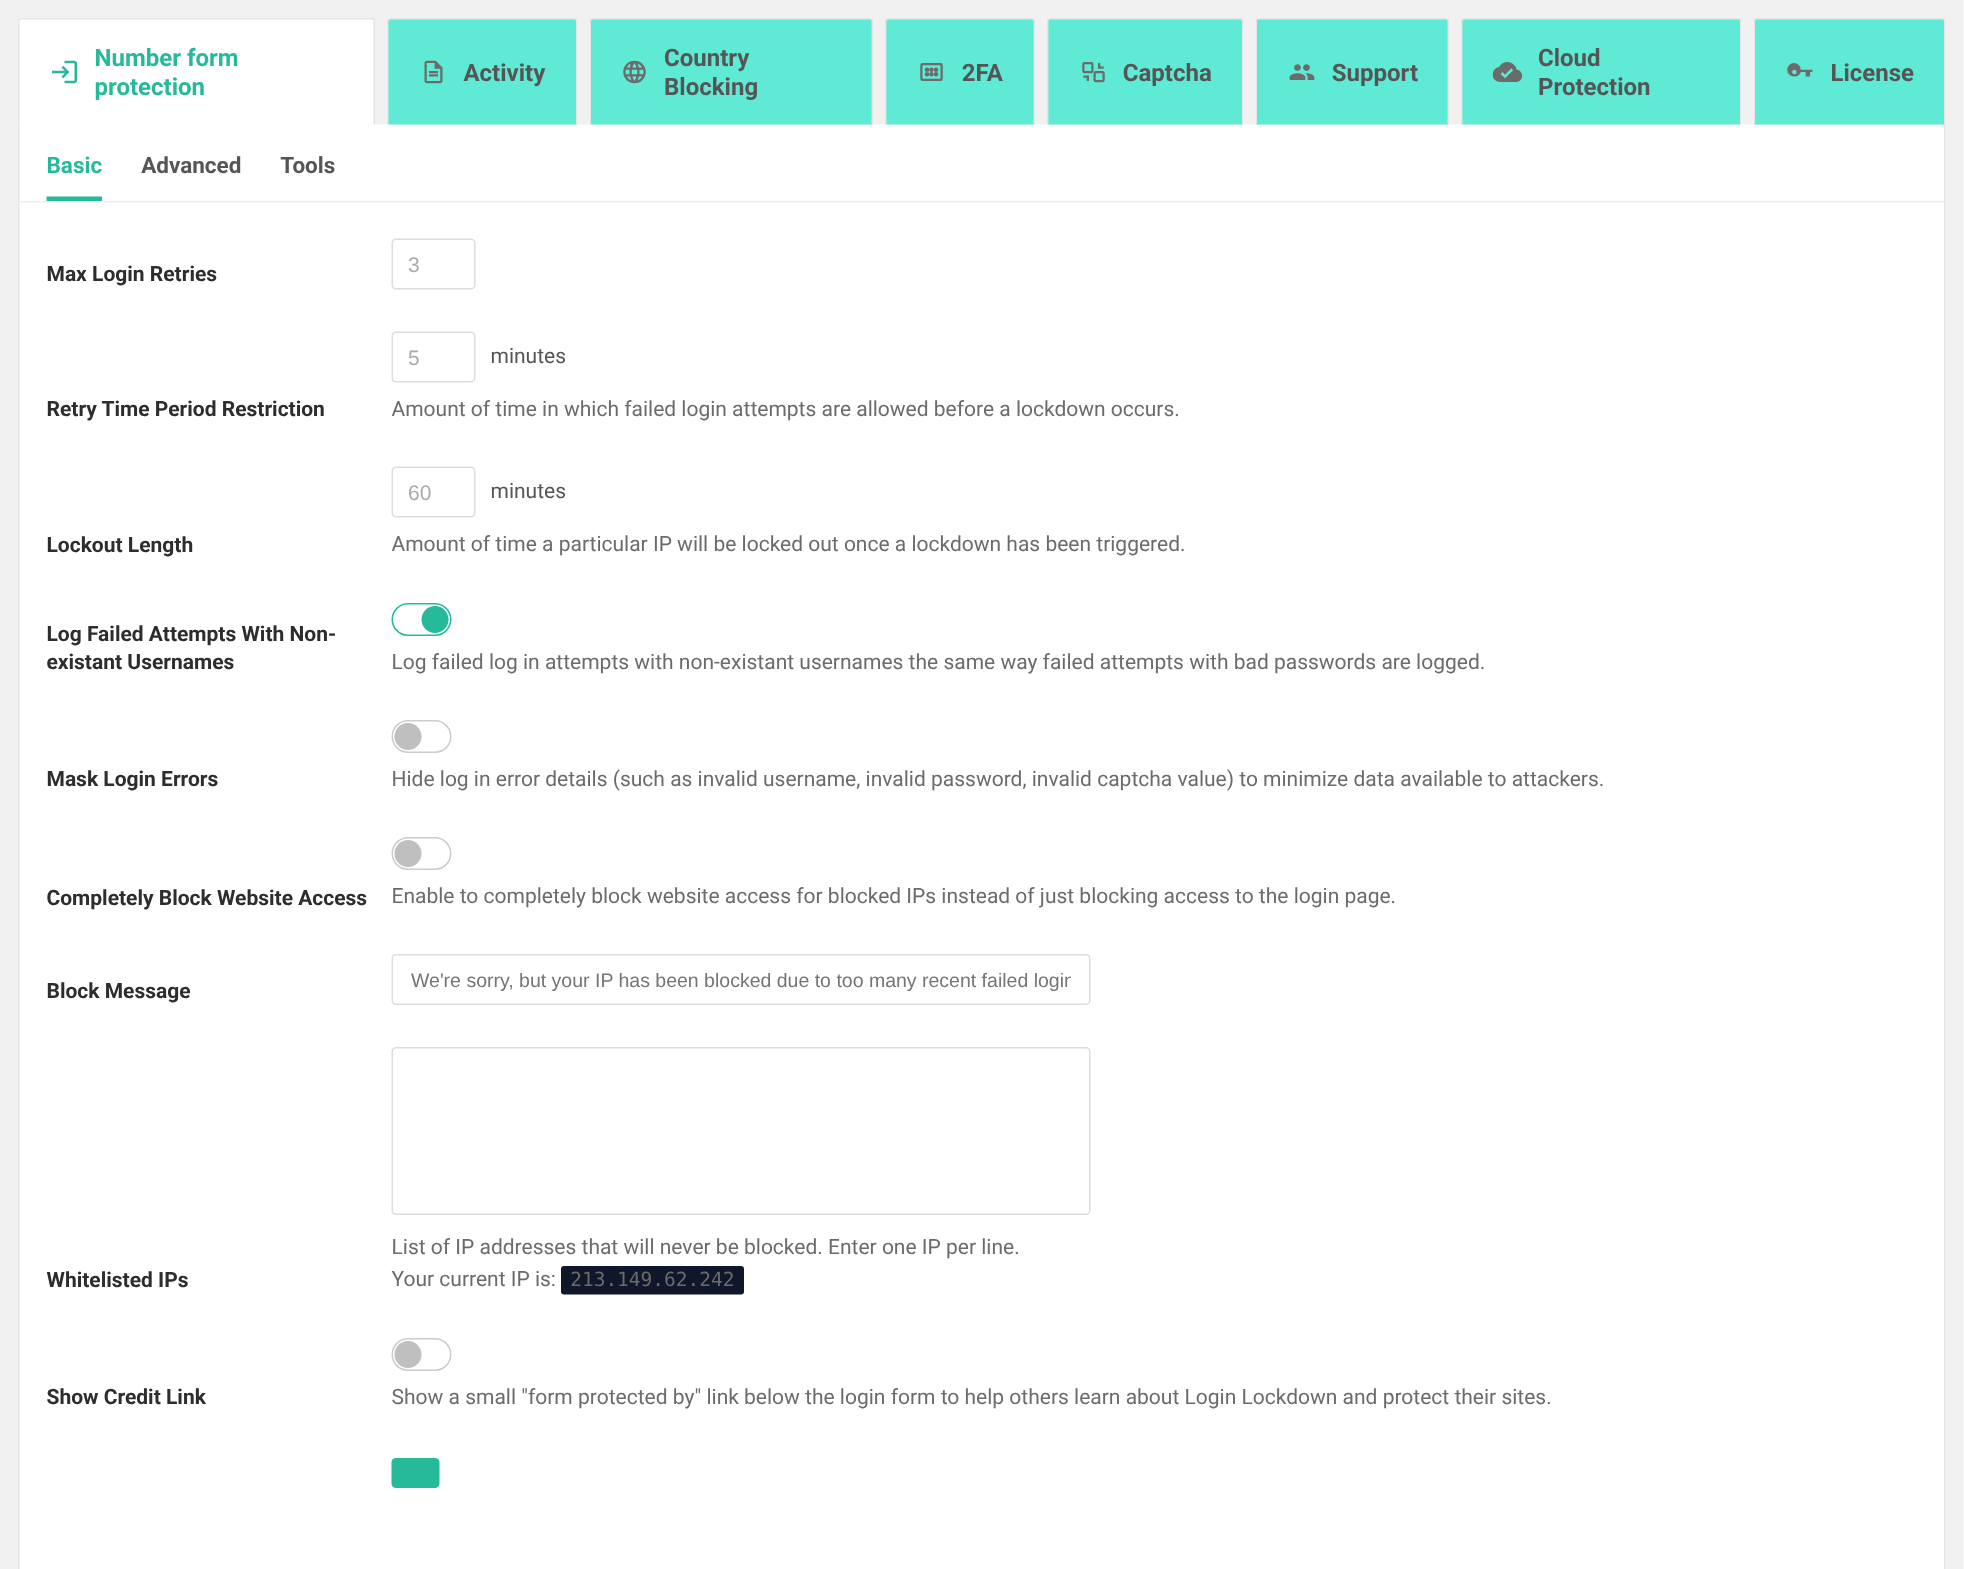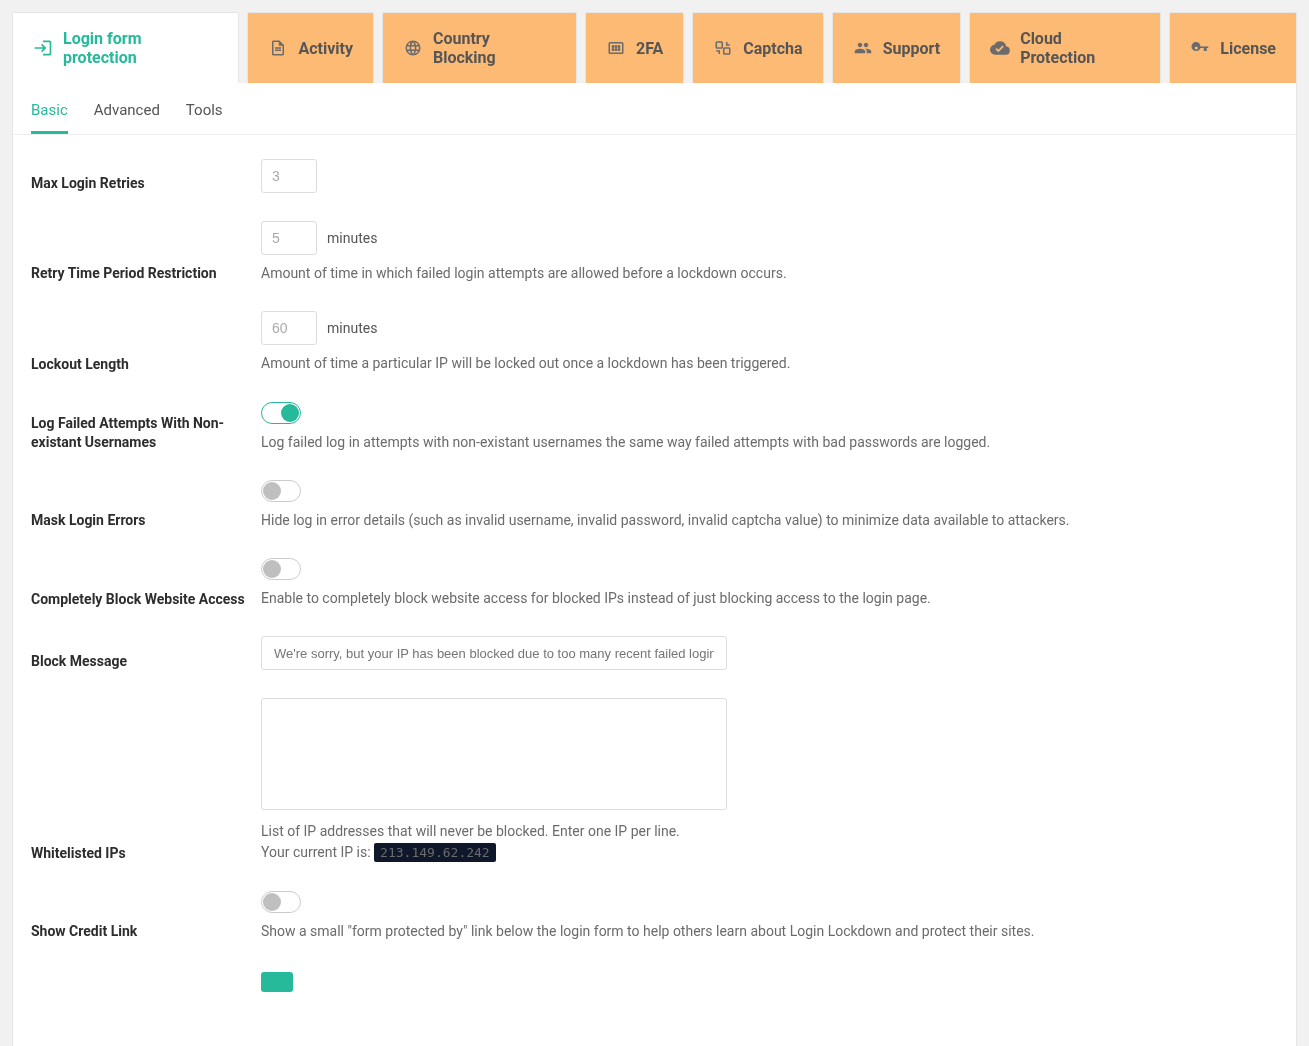--- a/index.html
+++ b/index.html
@@ -1,24 +1,24 @@
 <!DOCTYPE html>
 <html><head>
 <meta charset="utf-8">
 <style>
 *{box-sizing:border-box;margin:0;padding:0}
 body{font-family:-apple-system,BlinkMacSystemFont,"Segoe UI",Roboto,Helvetica,Arial,sans-serif;background:#f1f1f1;padding:12px;font-size:14px;color:#444}
 .top-tabs{display:flex;gap:8px;align-items:stretch}
-.top-tab{background:#fdba74;border:1px solid #e5e5e5;border-bottom:none;padding:16px 20px;display:flex;align-items:center;gap:10px;color:#555;font-weight:700;font-size:16px;cursor:pointer;border-radius:2px 2px 0 0}
+.top-tab{background:#5eead4;border:1px solid #e5e5e5;border-bottom:none;padding:16px 20px;display:flex;align-items:center;gap:10px;color:#555;font-weight:700;font-size:16px;cursor:pointer;border-radius:2px 2px 0 0}
 .top-tab.active{background:#fff;color:#26b99a;border-color:#e5e5e5}
 .top-tab .icon{width:20px;height:20px;display:inline-flex;align-items:center;justify-content:center;color:#6b6b6b}
 .top-tab.active .icon{color:#26b99a}
 .panel{background:#fff;border:1px solid #e5e5e5;border-top:none;padding:0}
 .sub-tabs{display:flex;gap:26px;padding:18px 18px 0 18px;border-bottom:1px solid #eee}
-.sub-tab{color:#555;font-weight:400;padding-bottom:12px;cursor:pointer;font-size:15px}
+.sub-tab{color:#555;font-weight:700;padding-bottom:12px;cursor:pointer;font-size:15px}
 .sub-tab.active{color:#26b99a;border-bottom:3px solid #26b99a}
 .form{padding:24px 18px 40px 18px}
 .row{display:flex;align-items:flex-end;margin-bottom:28px}
 .label{width:230px;font-weight:700;color:#2d2d2d;font-size:14px;padding-top:6px;line-height:1.35}
 .field{flex:1}
 .inline{display:flex;align-items:center;gap:10px}
 .num-input{width:56px;height:34px;border:1px solid #ddd;border-radius:3px;padding:0 10px;font-size:14px;color:#aaa;background:#fff}
 .text-input{width:466px;height:34px;border:1px solid #ddd;border-radius:3px;padding:0 12px;font-size:13px;color:#aaa;background:#fff}
 .textarea{width:466px;height:112px;border:1px solid #ddd;border-radius:3px;padding:8px 12px;font-size:13px;resize:none;background:#fff;font-family:inherit}
 .unit{color:#555;font-size:14px}
@@ -35,21 +35,21 @@
 </head>
 <body>
 
 <div class="top-tabs">
   <div class="top-tab active">
     <span class="icon">
         <svg viewBox="0 0 24 24" width="20" height="20" fill="currentColor">
           <path d="M11 7L9.6 8.4l2.6 2.6H2v2h10.2l-2.6 2.6L11 17l5-5-5-5zm9 12h-8v2h8c1.1 0 2-.9 2-2V5c0-1.1-.9-2-2-2h-8v2h8v14z"></path>
         </svg>
       </span>
-    <span>Login form protection</span>
+    <span>Number form protection</span>
   </div>
   <div class="top-tab">
     <span class="icon">
         <svg viewBox="0 0 24 24" width="18" height="18" fill="currentColor">
           <path d="M14 2H6c-1.1 0-2 .9-2 2v16c0 1.1.9 2 2 2h12c1.1 0 2-.9 2-2V8l-6-6zM6 20V4h7v5h5v11H6zm2-6h8v2H8zm0-3h8v2H8z"></path>
         </svg>
       </span>
     <span>Activity</span>
   </div>
   <div class="top-tab">

